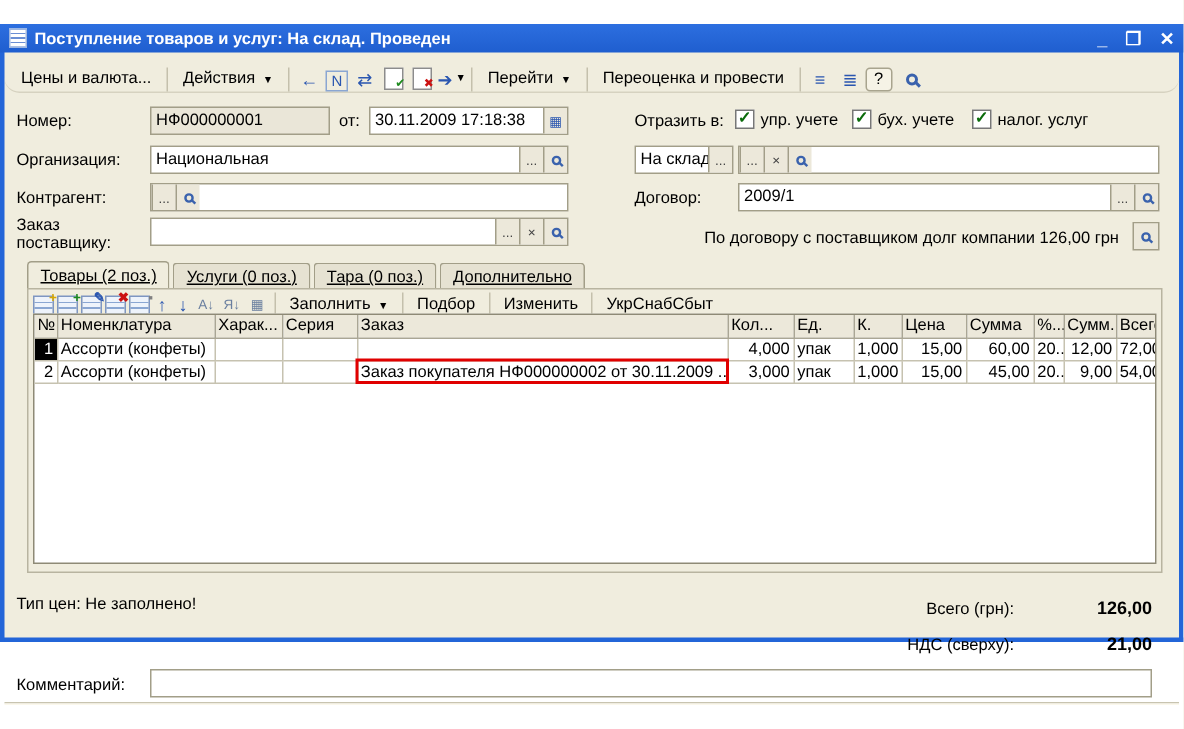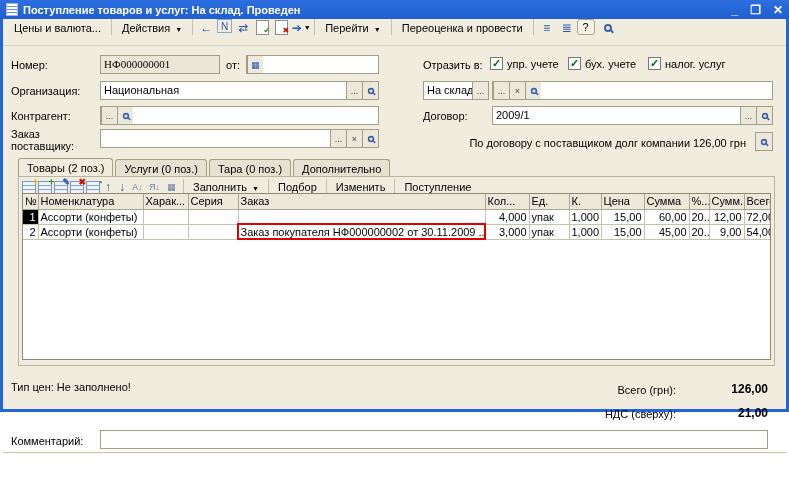--- a/index.html
+++ b/index.html
@@ -1,65 +1,65 @@
 <!DOCTYPE html>
 <html><head>
 <meta charset="utf-8">
 <style>
   * { box-sizing: border-box; margin: 0; padding: 0; }
   html,body { width:789px; height:486px; }
   body { font: 11px "Liberation Sans", sans-serif; color:#000; background:#fff; }
 
   .window { position:relative; width:789px; height:412px;
-    border:3px solid #2365d8; border-top:none; background:#f0edde; }
+    border:3px solid #2365d8; border-top:none; background:#f0edde;margin-top:16px; }
 
   
   .titlebar { position:absolute; top:0; left:-3px; right:-3px; height:19px;
     background:linear-gradient(#2d6fe0,#1f5ecf); color:#fff;
     display:flex; align-items:center; padding:0 6px; font-weight:bold; }
   .title-ico { width:12px; height:13px; background:#fff; border:1px solid #9db6e0;
     margin-right:5px; position:relative; flex:0 0 auto;
     background-image:repeating-linear-gradient(#fff 0 2px, #6b8fd4 2px 3px); }
   .win-controls { margin-left:auto; display:flex; gap:12px; font-weight:bold; }
   .win-controls span { cursor:default; font-size:12px; line-height:12px; }
 
   
   .toolbar { position:absolute; top:19px; left:0; right:0; height:27px;
-    display:flex; align-items:flex-start; padding:0 4px; border-bottom:1px solid #d6d2c0; }
+    display:flex; align-items:flex-end; padding:0 4px; border-bottom:1px solid #d6d2c0;border-radius:10px; }
   .tbtn { padding:2px 6px; white-space:nowrap; border:1px solid transparent; }
   .sep { width:1px; height:16px; background:#c4c0ac; margin:0 3px; flex:0 0 aupx; }
   .ico { width:18px; height:17px; display:inline-flex; align-items:center; justify-content:center;
     color:#2a56b0; font-size:12px; margin:0 1px; }
   .ico-page { position:relative; width:13px; height:15px; background:#fff; border:1px solid #8c8c8c;
     display:inline-flex; align-items:flex-end; justify-content:center; margin:1px 3px; }
   .ico-page .mark { font-size:8px; line-height:8px; position:absolute; right:-2px; bottom:-1px; }
   .mark-green { color:#1d8a1d; } .mark-red { color:#cc1111; }
   .dd { font-size:7px; color:#000; margin-left:2px; }
   .help-btn { width:18px; height:16px; border:1px solid #a8a48e; border-radius:3px;
     background:#f6f3e6; display:inline-flex; align-items:center; justify-content:center; }
   .mag { position:relative; width:8px; height:8px; border:2px solid #3a62ad; border-radius:50%; display:inline-block; }
   .mag::after { content:""; position:absolute; width:5px; height:2px; background:#3a62ad;
     transform:rotate(45deg); right:-4px; bottom:-2px; }
 
   
   .lbl { position:absolute; white-space:nowrap; }
   .field { position:absolute; display:flex; background:#fff; border:1px solid #a29e88; height:19px; }
   .field .val { flex:1; padding:2px 3px; overflow:hidden; white-space:nowrap; }
-  .field.gray { background:#eae6d8;font-family:Liberation Serif, serif; }
+  .field.gray { background:#eae6d8; }
   .fbtn { width:16px; border-left:1px solid #a29e88; background:#ece8da; color:#444;
     display:flex; align-items:center; justify-content:center; font-size:9px; flex:0 0 auto; }
   .fbtn .mag { transform:scale(.8); }
   .cb { position:absolute; display:flex; align-items:center; gap:4px; white-space:nowrap; }
   .cb .box { width:13px; height:13px; background:#fff; border:1px solid #7b7providing7; border:1px solid #777;
     display:inline-flex; align-items:center; justify-content:center;
     color:#0a6b0a; font-size:11px; font-weight:bold; line-height:11px; }
   .debt { position:absolute; white-space:nowrap; }
 
   
-  .tabs { position:absolute; left:15px; top:157px; display:flex; align-items:flex-end; }
+  .tabs { position:absolute; left:15px; top:157px; display:flex; align-items:flex-end;text-decoration:underline; }
   .tab { border:1px solid #a29e88; border-bottom:none; padding:3px 8px 2px;
     background:#e6e2d2; border-radius:3px 3px 0 0; margin-right:2px; }
   .tab.active { background:#f0edde; position:relative; top:1px; padding-bottom:4px; }
 
   .panel { position:absolute; left:15px; top:176px; width:757px; height:190px;
     border:1px solid #b8b4a0; background:#f0edde; }
   .tt { position:absolute; left:18px; top:179px; right:18px; height:16px;
     display:flex; align-items:center; }
   .tt .tbtn { padding:1px 5px; }
   .grid-ico { position:relative; width:14px; height:13px; margin:0 1px; border:1px solid #7e96c2;
@@ -133,20 +133,21 @@
         <span class="mag"></span>
       </span>
   </div>
 
   <span class="lbl" style="left:8px;top:59px">Номер:</span>
   <div class="field gray" style="left:97px;top:55px;width:120px">
     <span class="val">НФ000000001</span>
   </div>
   <span class="lbl" style="left:223px;top:59px">от:</span>
   <div class="field" style="left:243px;top:55px;width:133px">
+    <span class="val">30.11.2009 17:18:38</span>
     <span class="fbtn">
         <span style="color:#2a56b0">▦</span>
       </span>
   </div>
 
   <span class="lbl" style="left:8px;top:85px">Организация:</span>
   <div class="field" style="left:97px;top:81px;width:279px">
     <span class="val">Национальная</span>
     <span class="fbtn">...</span>
     <span class="fbtn">
@@ -250,21 +251,21 @@
     <span class="sort">A↓</span>
     <span class="sort">Я↓</span>
     <span class="sort">▦</span>
     <span class="sep"></span>
     <span class="tbtn"><span>Заполнить</span> <span class="dd">▼</span></span>
     <span class="sep"></span>
     <span class="tbtn">Подбор</span>
     <span class="sep"></span>
     <span class="tbtn">Изменить</span>
     <span class="sep"></span>
-    <span class="tbtn">Поступление</span>
+    <span class="tbtn">УкрСнабСбыт</span>
   </div>
 
   <div class="tblwrap">
     <table>
       <colgroup>
         <col style="width:15px">
           <col style="width:105px">
           <col style="width:45px">
           <col style="width:50px">
         <col style="width:247px">

